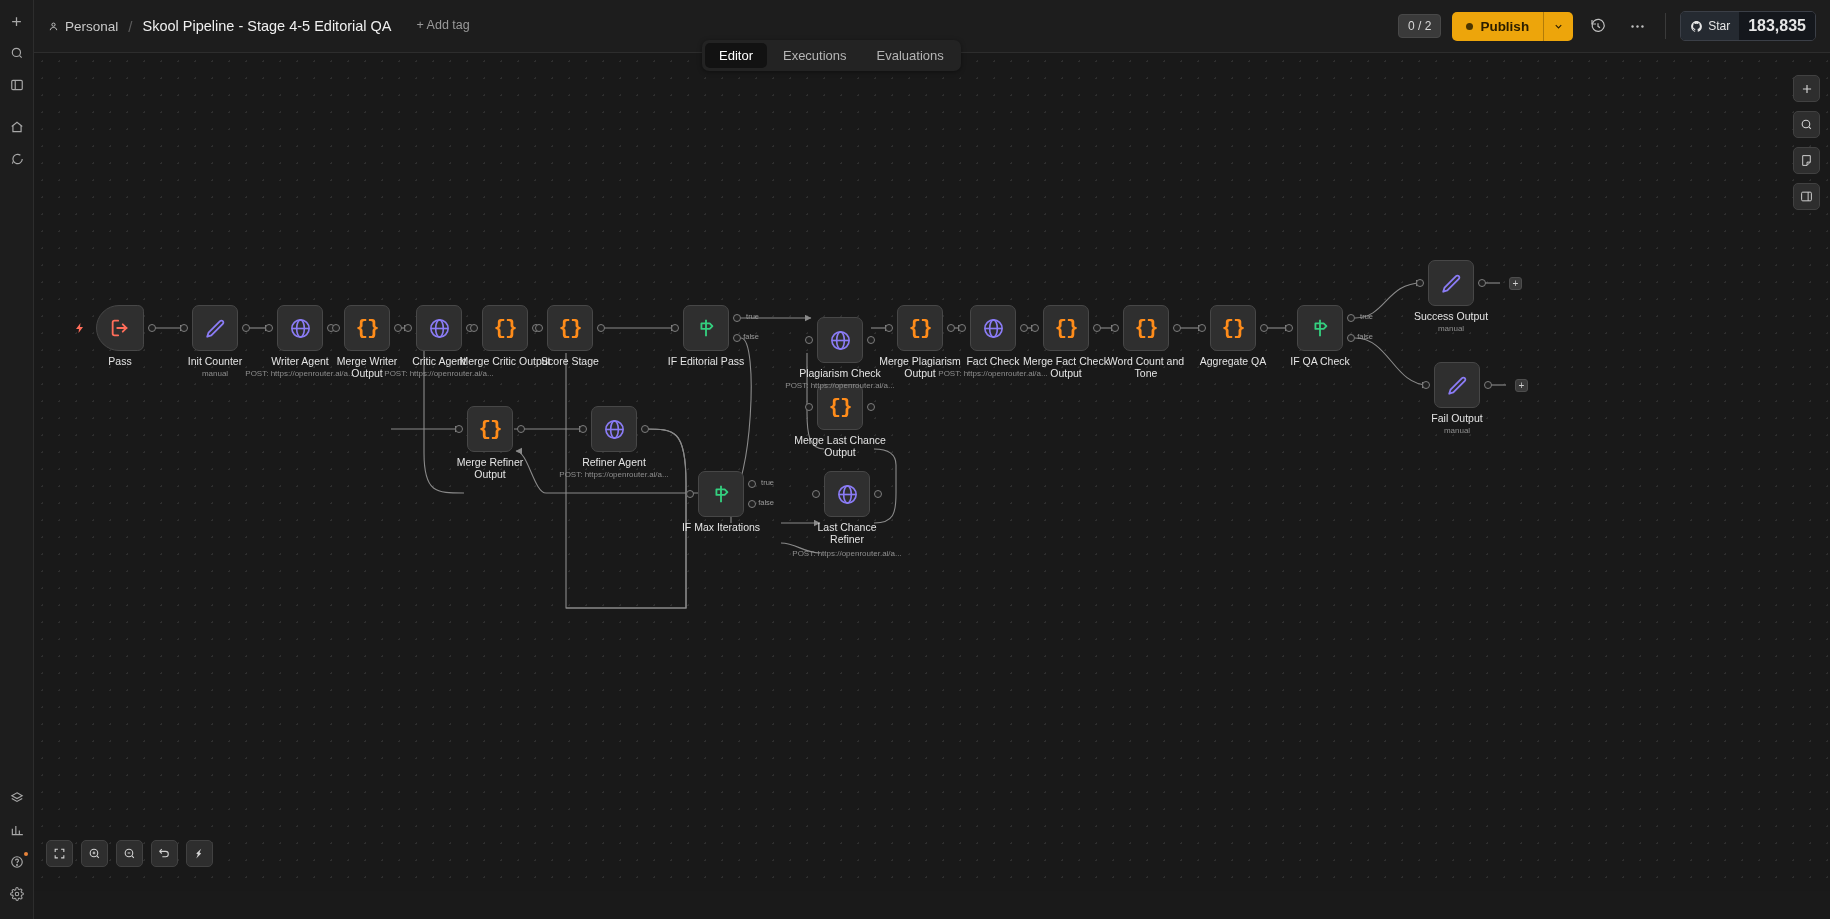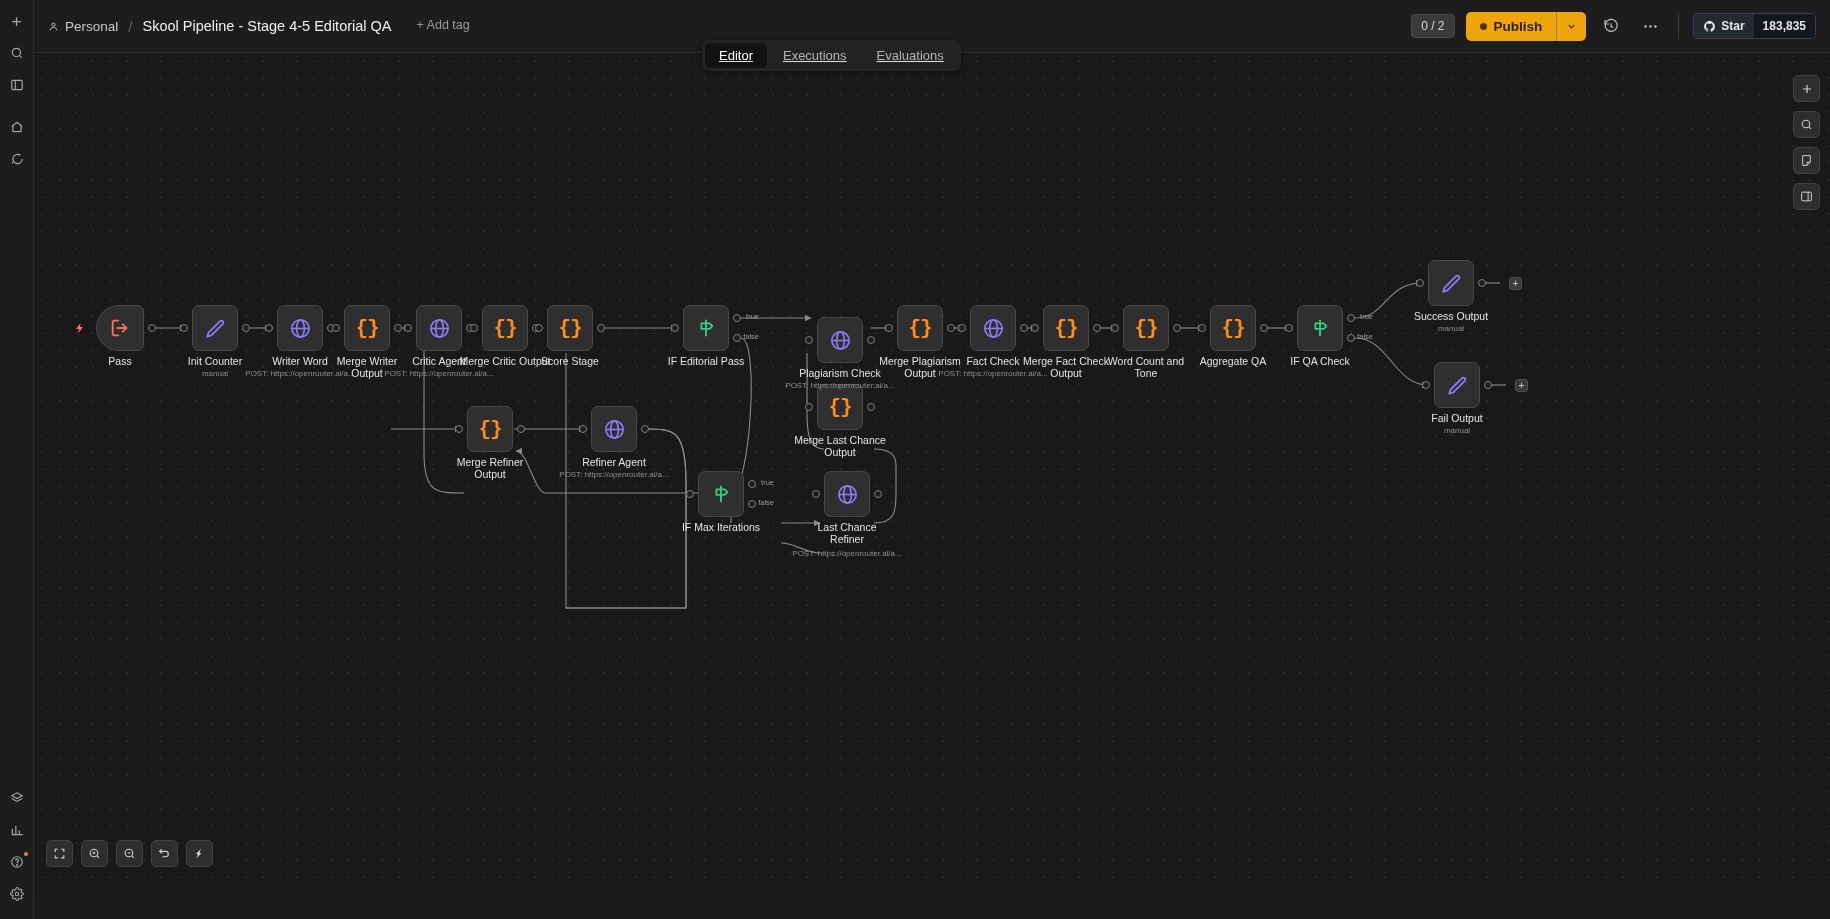--- a/index.html
+++ b/index.html
@@ -56,35 +56,34 @@
     background: #eda50b; color: #2a1d00; padding: 7px 9px; cursor: pointer;
     border-left: 1px solid rgba(0,0,0,.25); display: flex; align-items: center;
   }
   .icon-btn {
     width: 28px; height: 28px; display: flex; align-items: center; justify-content: center;
     color: #bfbfbf; border-radius: 4px; cursor: pointer;
   }
   .divider-v { width: 1px; height: 26px; background: #3a3a3a; margin: 0 3px; }
   .gh-group { display: flex; align-items: stretch; border: 1px solid #3b3f47; border-radius: 5px; overflow: hidden; }
   .gh-star {
-    background: #252a31; color: #e6e6e6; font-size: 12px; font-weight: bold;
+    background: #252a31; color: #e6e6e6; font-size: 12px; font-weight: normal;
     padding: 5px 9px; display: flex; align-items: center; gap: 5px; cursor: pointer;
   }
   .gh-count {
-    background: #14171c; color: #e6e6e6; font-size: 12px; font-weight: bold;
+    background: #14171c; color: #e6e6e6; font-size: 16px; font-weight: bold;
     padding: 5px 9px; display: flex; align-items: center; text-align: center;
   }
 
   
   #tabs {
     position: absolute; left: 702px; top: 40px; z-index: 35;
     display: flex; align-items: center; gap: 2px;
     background: #232323; border-radius: 7px; padding: 3px;
     box-shadow: 0 1px 5px rgba(0,0,0,.4);
-    text-decoration: underline;
   }
   .tab {
     font-size: 13px; color: #b5b5b5; padding: 5px 14px;
     border-radius: 5px; cursor: pointer; white-space: nowrap;
   }
   .tab.active { background: #121212; color: #ffffff; }
 
   
   #canvas {
     position: absolute; left: 34px; top: 53px; right: 0; bottom: 28px;
@@ -380,21 +379,21 @@
             <span style="display: flex;">
               <svg width="23" height="23" viewBox="0 0 24 24" fill="none" stroke="#8b7cf6" stroke-width="1.7">
                 <circle cx="12" cy="12" r="9"></circle>
                 <path d="M3 12h18"></path>
                 <ellipse cx="12" cy="12" rx="4" ry="9"></ellipse>
               </svg>
             </span>
           </div>
           <span class="port in"></span>
           <span class="port out"></span>
-          <div class="node-label">Writer Word</div>
+          <div class="node-label">Writer Agent</div>
           <div class="node-sub">POST: https://openrouter.ai/a...</div>
         </div>
         <div class="node" style="left: 310px; top: 252px;">
           <div class="node-box">
             <span style="display: flex;">
               <span style="color:#ff8c1a;font-size:21px;font-weight:bold;font-family:'Liberation Mono',monospace;letter-spacing:-1px;">{}</span>
             </span>
           </div>
           <span class="port in"></span>
           <span class="port out"></span>

